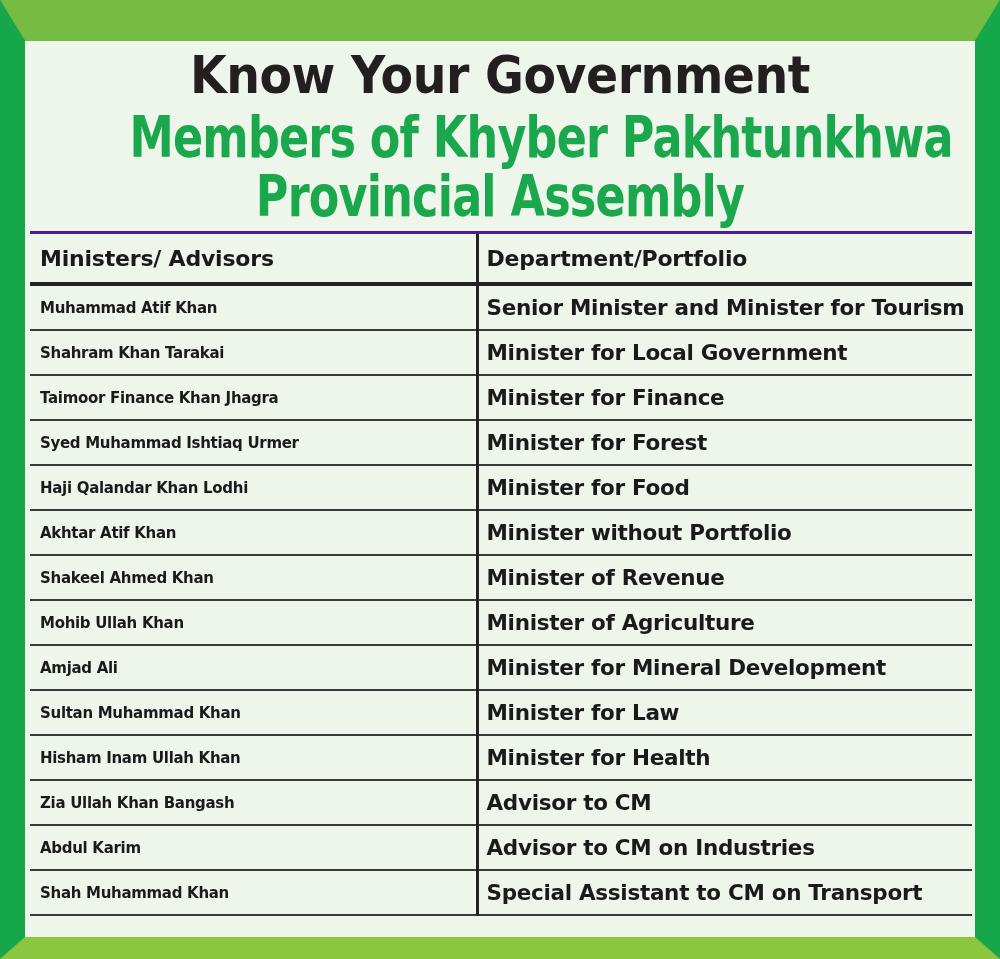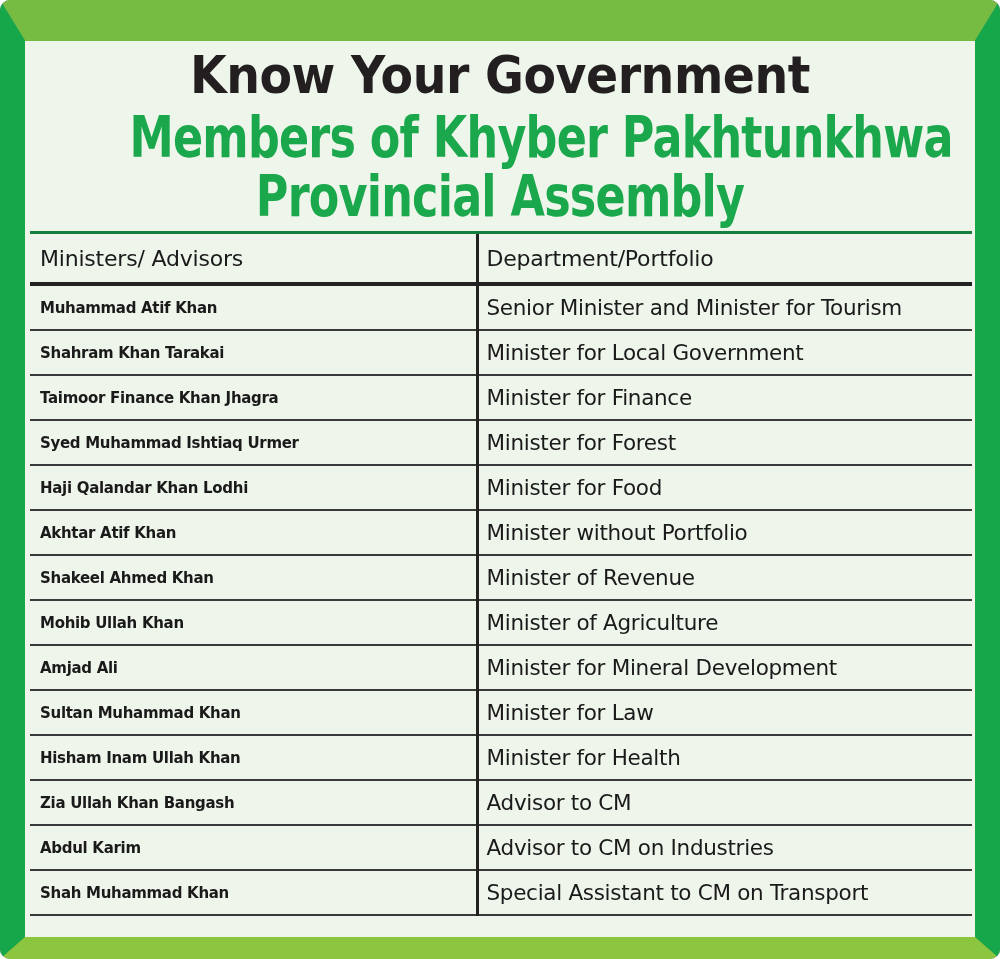--- a/index.html
+++ b/index.html
@@ -15,21 +15,20 @@
   }
 
   
   .poster {
     position: relative;
     width: 1000px;
     height: 959px;
     box-sizing: border-box;
     background: #737373;
     overflow: hidden;
-    border-radius: 10px;
   }
 
   
   .frame-top,
   .frame-bottom,
   .frame-left,
   .frame-right {
     position: absolute;
   }
   .frame-top {
@@ -127,38 +126,38 @@
     padding: 0 0 0 8px;
     height: 43px;
     vertical-align: middle;
     text-align: left;
     color: #1A1A1A;
     font-family: "DejaVu Sans", sans-serif;
   }
 
   
   table.gov-table thead tr th {
-    border-top: 3px solid #15803d;
+    border-top: 3px solid #4c1d95;
     border-bottom: 4px solid #222222;
     font-size: 22px;
-    font-weight: normal;
+    font-weight: bold;
     letter-spacing: -0.2px;
     height: 48px;
   }
   table.gov-table tbody tr td {
     border-bottom: 2.5px solid #3A3A3A;
   }
   table.gov-table tbody tr td.name {
     font-size: 15px;
     font-weight: bold;
     letter-spacing: -0.3px;
   }
   table.gov-table tbody tr td.dept {
     font-size: 21.5px;
-    font-weight: normal;
+    font-weight: bold;
     letter-spacing: -0.3px;
   }
 
   
   table.gov-table th.col-dept,
   table.gov-table td.dept {
     border-left: 3px solid #222222;
   }
   table.gov-table th.col-name,
   table.gov-table td.name {

